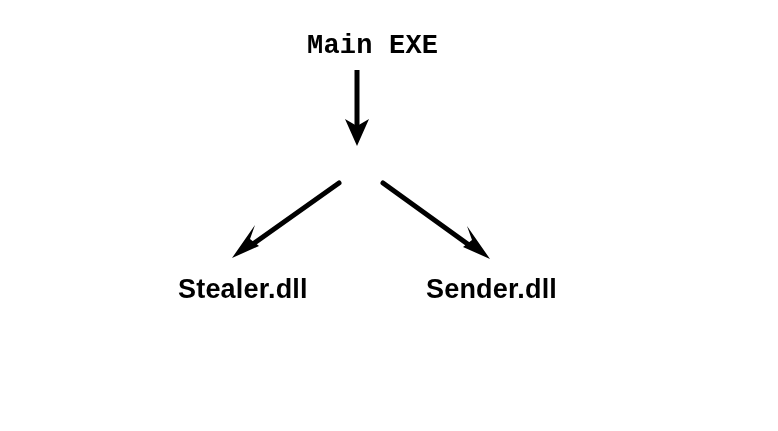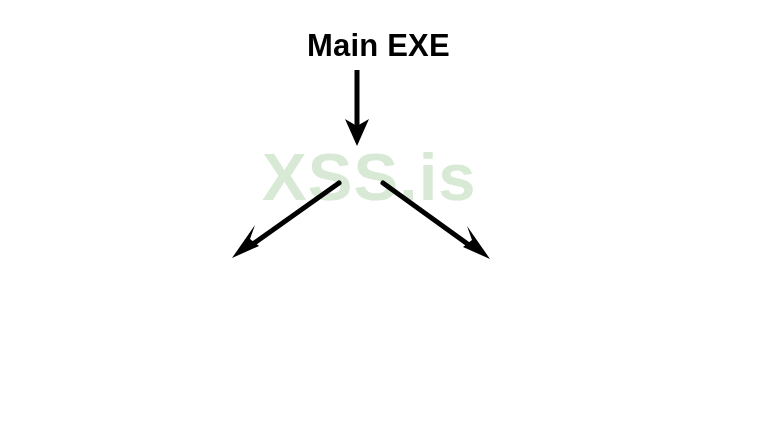--- a/index.html
+++ b/index.html
@@ -58,23 +58,24 @@
     font-family: "Liberation Sans", sans-serif;
     font-weight: bold;
     color: #000000;
     white-space: nowrap;
     z-index: 3;
   }
 
   .node-main-exe {
     left: 307px;
     top: 30px;
-    font-size: 31px;
+    font-size: 27px;
     line-height: 32px;
     letter-spacing: 0.2px;
+    font-family: Liberation Mono, monospace;
   }
 
   .node-decryptor {
     left: 281px;
     top: 144px;
     font-size: 24px;
     line-height: 30px;
     letter-spacing: 0.2px;
   }
 
@@ -92,21 +93,20 @@
     font-size: 27px;
     line-height: 32px;
     letter-spacing: 0.2px;
   }
 </style>
 </head>
 <body>
 
 <div id="diagram-canvas">
 
-  <div class="watermark">XSS.is</div>
 
   <svg class="arrow-layer" viewBox="0 0 778 431" xmlns="http://www.w3.org/2000/svg">
 
     <g>
       <line x1="357" y1="70" x2="357" y2="130" stroke="#000000" stroke-width="5" stroke-linecap="butt"></line>
       <path d="M 357 146 L 345 119 L 357 126 L 369 119 Z" fill="#000000"></path>
     </g>
 
     <g>
       <line x1="339" y1="183" x2="253" y2="244" stroke="#000000" stroke-width="5" stroke-linecap="round"></line>
@@ -115,15 +115,17 @@
 
     <g>
       <line x1="383" y1="183" x2="469" y2="245" stroke="#000000" stroke-width="5" stroke-linecap="round"></line>
       <path d="M 490 259 L 463 247 L 472 240 L 467 226 Z" fill="#000000"></path>
     </g>
   </svg>
 
   <div class="node-label node-main-exe">Main EXE</div>
 
 
+  <div class="node-label node-stealer">Stealer.dll</div>
 
+  <div class="node-label node-sender">Sender.dll</div>
 
 </div>
 
 </body></html>

